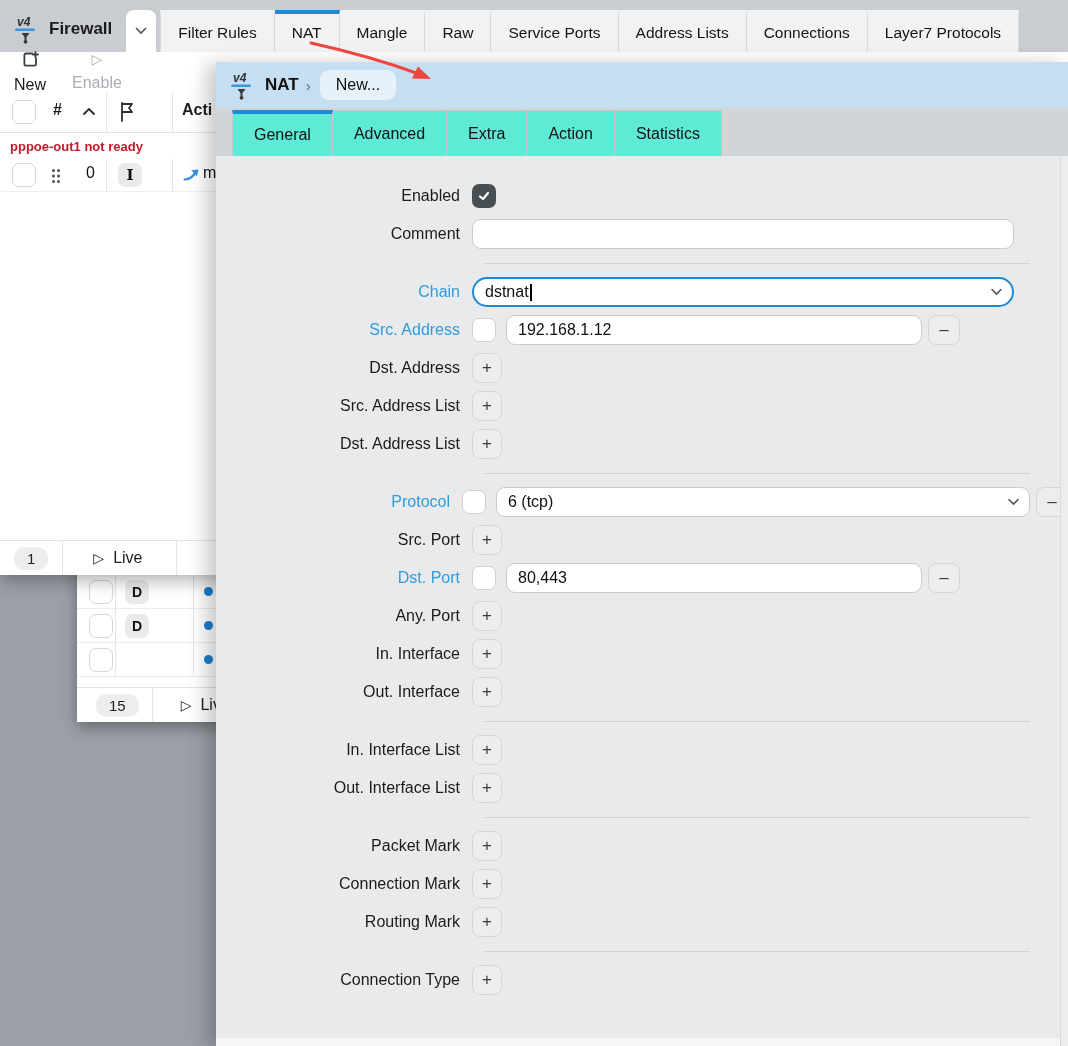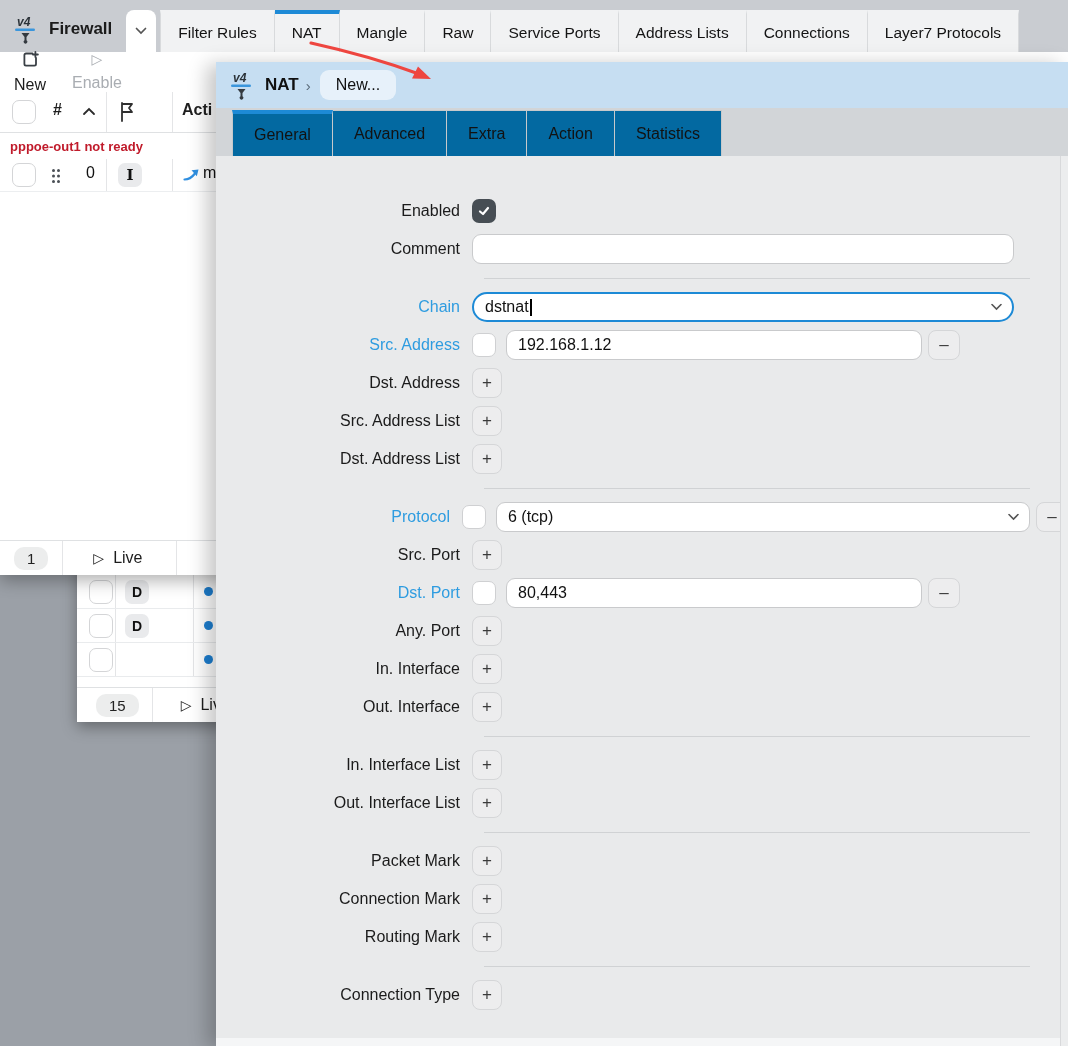--- a/index.html
+++ b/index.html
@@ -47,24 +47,24 @@
   .dot{width:9px; height:9px; border-radius:50%; background:var(--dot-blue);}
   .conn-footer{position:absolute; left:0; right:0; bottom:0; height:35px; border-top:1px solid #dfe1e3; display:flex; align-items:center; background:#fff;}
 
   
   .dialog{position:absolute; left:216px; top:62px; width:852px; height:984px; z-index:30; box-shadow:-9px 2px 18px rgba(0,0,0,.22);}
   .dlg-header{height:46px; background:var(--header-bg); display:flex; align-items:center; padding-left:14px;}
   .dlg-title{font-size:17px; font-weight:700; color:#101010; margin-left:9px;}
   .crumb-sep{color:#5b6b7a; font-size:15px; margin:0 9px 0 7px;}
   .crumb-pill{background:rgba(255,255,255,.58); border-radius:9px; padding:6px 16px; font-size:16px; color:#111;}
   .dlg-tabs{height:48px; background:#d2d5d8; display:flex; align-items:flex-end; padding-left:16px;}
-  .dtab{height:46px; display:flex; align-items:center; padding:0 21px; background:#0369a1; border:1px solid #c7c9cb; border-bottom:none; border-left:none; font-size:16px; color:#121212; border-top:1px solid #c7c9cb; cursor:pointer;}
+  .dtab{height:46px; display:flex; align-items:center; padding:0 21px; background:#5eead4; border:1px solid #c7c9cb; border-bottom:none; border-left:none; font-size:16px; color:#121212; border-top:1px solid #c7c9cb; cursor:pointer;}
   .dtab:first-child{border-left:1px solid #c7c9cb;}
   .dtab.active{border-top:4px solid var(--accent); padding-top:0;}
-  .dlg-body{position:relative; height:890px; background:#e9eaeb; padding-top:40px; overflow:hidden;}
+  .dlg-body{position:relative; height:890px; background:#e9eaeb; padding-top:25px; overflow:hidden;}
   .scrollstrip{position:absolute; top:0; right:0; bottom:0; width:8px; background:#ecedee; border-left:1px solid #d8d9db;}
   .bottomstrip{position:absolute; left:0; right:8px; bottom:0; height:8px; background:#f5f6f7;}
 
   .row{display:flex; align-items:center; height:30px; margin-bottom:8px;}
   .lbl{width:256px; text-align:right; padding-right:12px; font-size:16px; color:#1b1b1b; white-space:nowrap;}
   .lbl.blue{color:var(--label-blue);}
   .ctrl{display:flex; align-items:center;}
   .txt-input{width:542px; height:30px; border:1px solid #c9cacc; border-radius:9px; background:#fff; font-size:16px; color:#111; padding:0 11px; outline:none; font-family:inherit;}
   .txt-input.narrow{width:416px;}
   .combo{position:relative; width:542px; height:30px; border:1px solid #c9cacc; border-radius:9px; background:#fff; display:flex; align-items:center; padding:0 26px 0 11px; font-size:16px; color:#111; cursor:pointer;}

